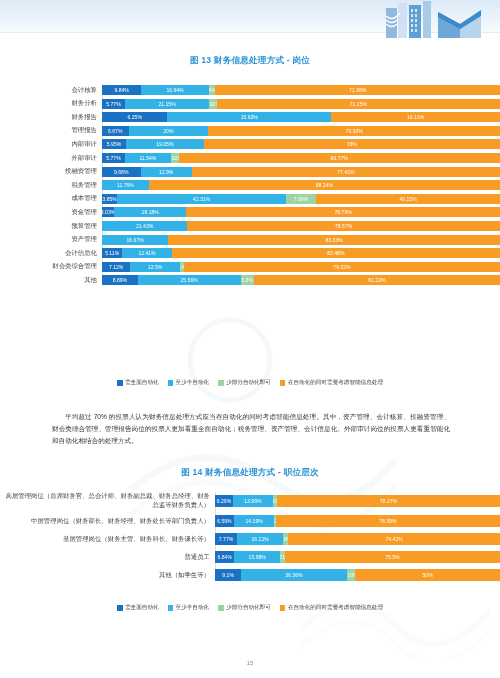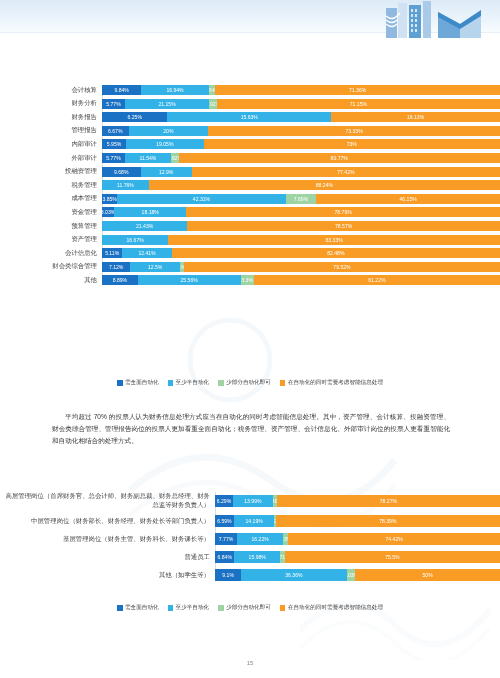--- a/index.html
+++ b/index.html
@@ -210,20 +210,21 @@
       <path d="M10 215 q70 -60 140 -10 q70 50 125 -20" fill="none" stroke="#eaf1f7" stroke-width="5"></path>
     </svg>
   </div>
   <div class="watermark2">
     <svg viewBox="0 0 190 140" width="190" height="140" aria-hidden="true">
       <path d="M0 110 q50 -50 95 -5 q45 45 95 -15" fill="none" stroke="#e6eef6" stroke-width="6"></path>
       <path d="M0 128 q50 -50 95 -5 q45 45 95 -15" fill="none" stroke="#edf3f8" stroke-width="4"></path>
     </svg>
   </div>
 
+  <div class="fig-title" id="fig13-title">图 13 财务信息处理方式 - 岗位</div>
 
   <div class="chart" id="chart13">
     <div class="rows" id="rows13">
       <div class="axis-line"></div>
     <div class="row">
           <div class="cat">会计核算</div>
           <div class="bar">
             <div class="seg s0" style="flex: 0 0 9.8617%;">9.84%</div>
             <div class="seg s1" style="flex: 0 0 16.9774%;">16.94%</div>
             <div class="seg s2" style="flex: 0 0 1.64362%;">1.64%</div>
@@ -361,20 +362,21 @@
         <span>少部分自动化即可</span>
       </div>
       <div class="legend-item">
         <span class="swatch sw3"></span>
         <span>在自动化的同时需要考虑智能信息处理</span>
       </div>
     </div>
 
   <p class="body-par">平均超过 70% 的投票人认为财务信息处理方式应当在自动化的同时考虑智能信息处理。其中，资产管理、会计核算、投融资管理、财会类综合管理、管理报告岗位的投票人更加看重全面自动化；税务管理、资产管理、会计信息化、外部审计岗位的投票人更看重智能化和自动化相结合的处理方式。</p>
 
+  <div class="fig-title" id="fig14-title">图 14 财务信息处理方式 - 职位层次</div>
 
   <div class="chart" id="chart14">
     <div class="rows" id="rows14">
       <div class="axis-line"></div>
     <div class="row">
           <div class="cat">高层管理岗位（首席财务官、总会计师、财务副总裁、财务总经理、财务总监等财务负责人）</div>
           <div class="bar">
             <div class="seg s0" style="flex: 0 0 6.29315%;">6.29%</div>
             <div class="seg s1" style="flex: 0 0 13.997%;">13.99%</div>
             <div class="seg s2" style="flex: 0 0 1.4007%;">1.40%</div>

